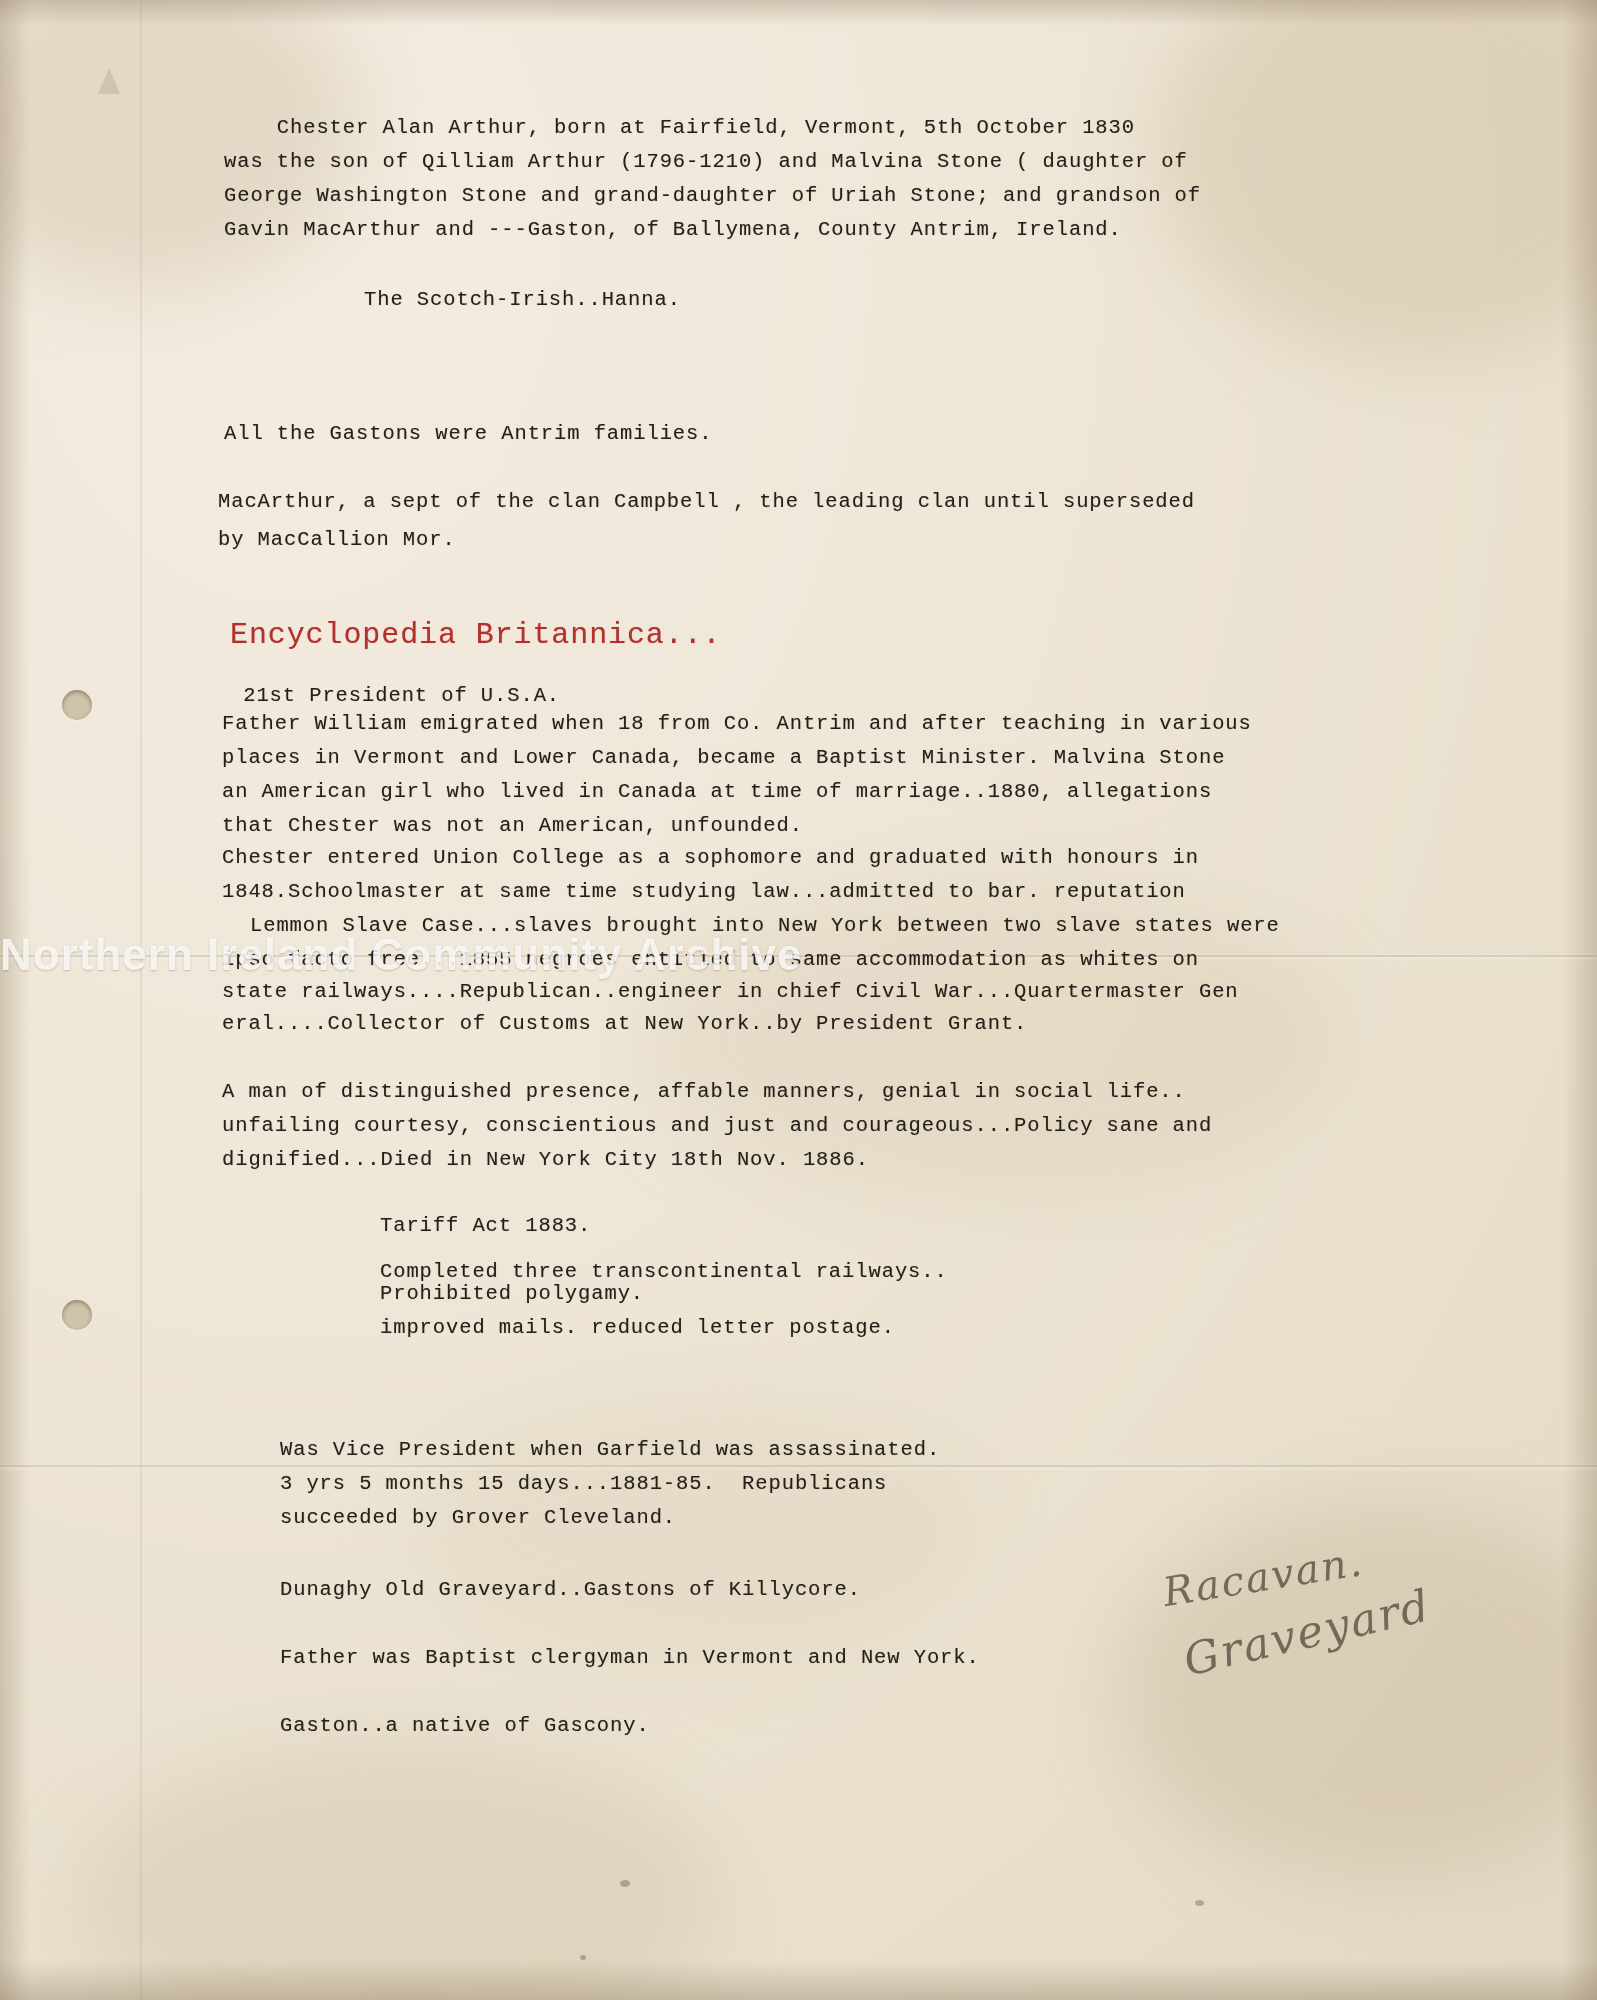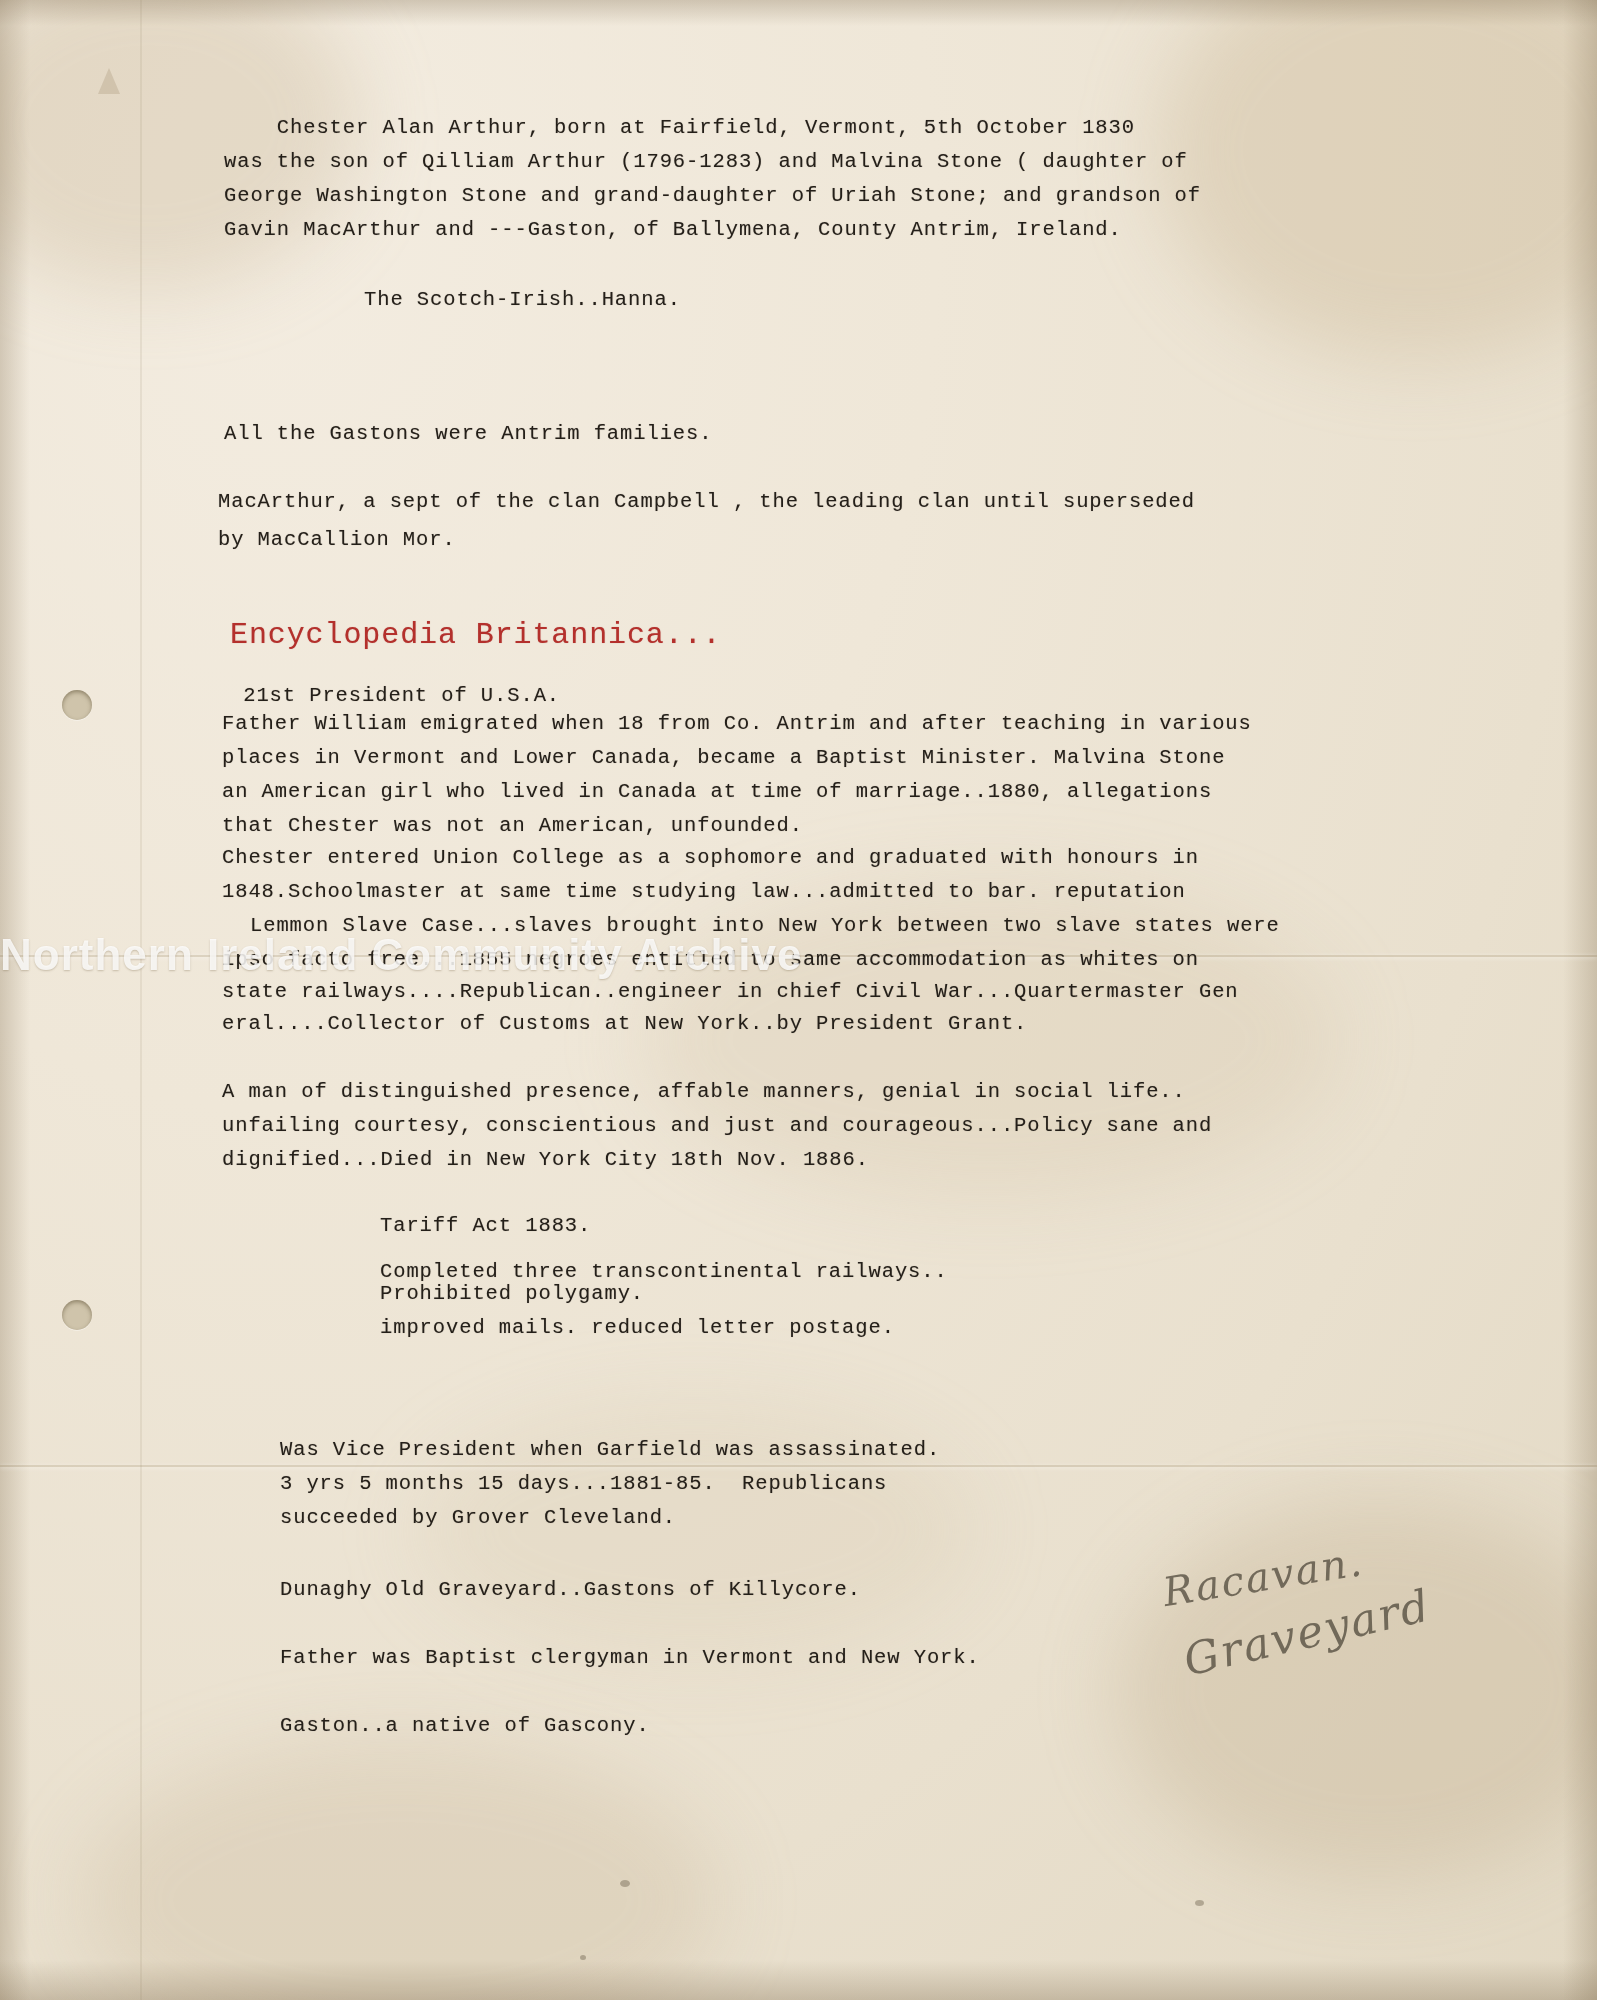--- a/index.html
+++ b/index.html
@@ -175,21 +175,21 @@
   <div class="punch punch-2"></div>
   <div class="punch-top"></div>
 
   <div class="speck" style="left:620px; top:1880px; width:10px; height:7px;"></div>
   <div class="speck" style="left:1195px; top:1900px; width:9px; height:6px;"></div>
   <div class="speck" style="left:580px; top:1955px; width:6px; height:5px;"></div>
 
   <div id="typed">
 
     <div class="ln" style="left:216px; top:118px;">    Chester Alan Arthur, born at Fairfield, Vermont, 5th October 1830</div>
-    <div class="ln" style="left:216px; top:152px;">was the son of Qilliam Arthur (1796-1283) and Malvina Stone ( daughter of</div>
+    <div class="ln" style="left:216px; top:152px;">was the son of Qilliam Arthur (1796-1210) and Malvina Stone ( daughter of</div>
     <div class="ln" style="left:216px; top:186px;">George Washington Stone and grand-daughter of Uriah Stone; and grandson of</div>
     <div class="ln" style="left:216px; top:220px;">Gavin MacArthur and ---Gaston, of Ballymena, County Antrim, Ireland.</div>
 
     <div class="ln" style="left:290px; top:290px;">     The Scotch-Irish..Hanna.</div>
 
     <div class="ln" style="left:216px; top:424px;">All the Gastons were Antrim families.</div>
 
     <div class="ln" style="left:210px; top:492px;">MacArthur, a sept of the clan Campbell , the leading clan until superseded</div>
     <div class="ln" style="left:210px; top:530px;">by MacCallion Mor.</div>
 

